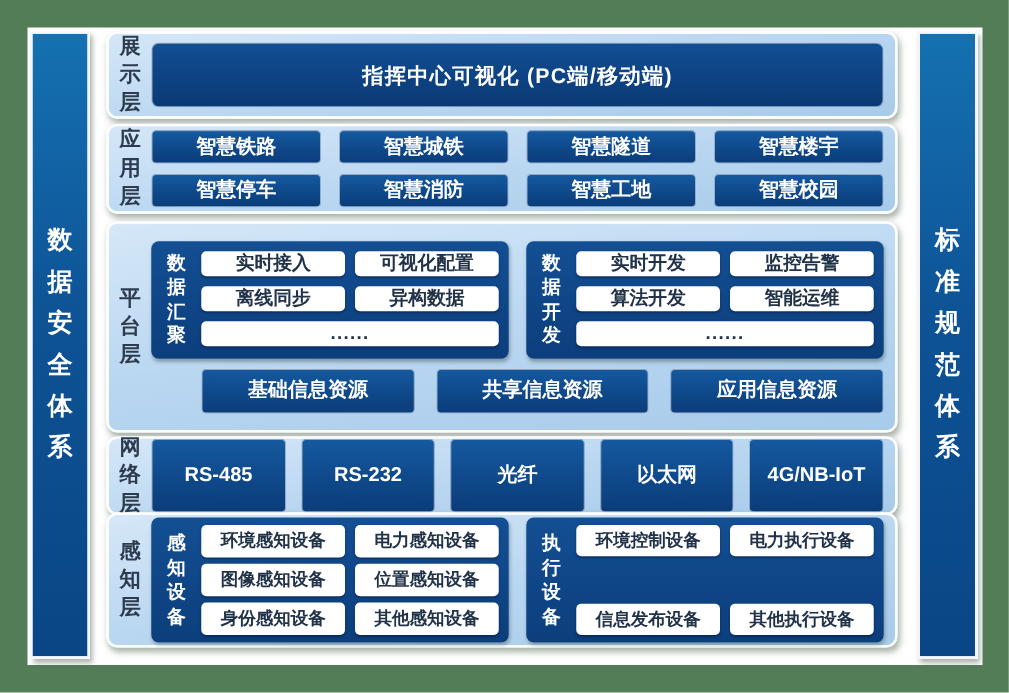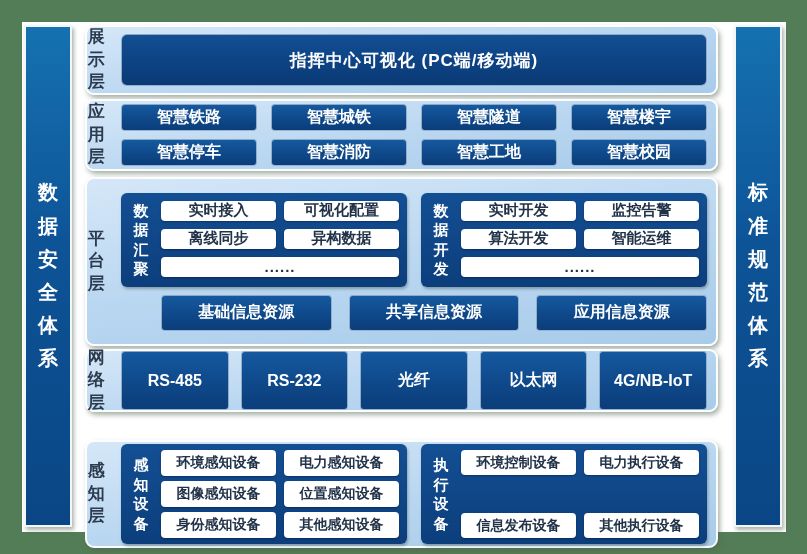--- a/index.html
+++ b/index.html
@@ -28,21 +28,21 @@
   .sidebar .vtext{color:#ffffff;font-size:20px;line-height:1.66;}
 
   
   .panel{
     position:absolute;left:85px;width:633px;box-sizing:border-box;
     background:linear-gradient(172deg,#d5e7f8 0%,#bad7f1 50%,#a7cbea 100%);
     border:2px solid #fbfdff;border-radius:9px;
     box-shadow:2px 3px 5px rgba(80,100,80,.5);
     display:flex;align-items:center;
   }
-  .layer-label{flex:0 0 34px;display:flex;color:#2d3b4e;font-size:17px;}
+  .layer-label{flex:0 0 34px;display:flex;justify-content:center;color:#2d3b4e;font-size:17px;}
   .layer-label .vtext{line-height:1.32;}
   .panel-content{flex:1;padding-right:9px;min-width:0;}
 
   .navy{
     background:linear-gradient(180deg,#15599f 0%,#0e4788 60%,#0b3d7a 100%);
     border-radius:4px;color:#ffffff;
     border:1px solid rgba(255,255,255,.55);
     box-sizing:border-box;
   }
 
@@ -174,21 +174,21 @@
       <div class="net-grid">
         <div class="navy net-btn">RS-485</div>
         <div class="navy net-btn">RS-232</div>
         <div class="navy net-btn">光纤</div>
         <div class="navy net-btn">以太网</div>
         <div class="navy net-btn">4G/NB-IoT</div>
       </div>
     </div>
   </div>
 
-  <div class="panel" style="top:440px;height:108px;">
+  <div class="panel" style="top:410px;height:108px;">
     <div class="layer-label">
       <div class="vtext">感知层</div>
     </div>
     <div class="panel-content">
       <div class="perc-groups">
         <div class="group-box">
           <div class="group-label">
             <div class="vtext">感知设备</div>
           </div>
           <div class="group-grid">

